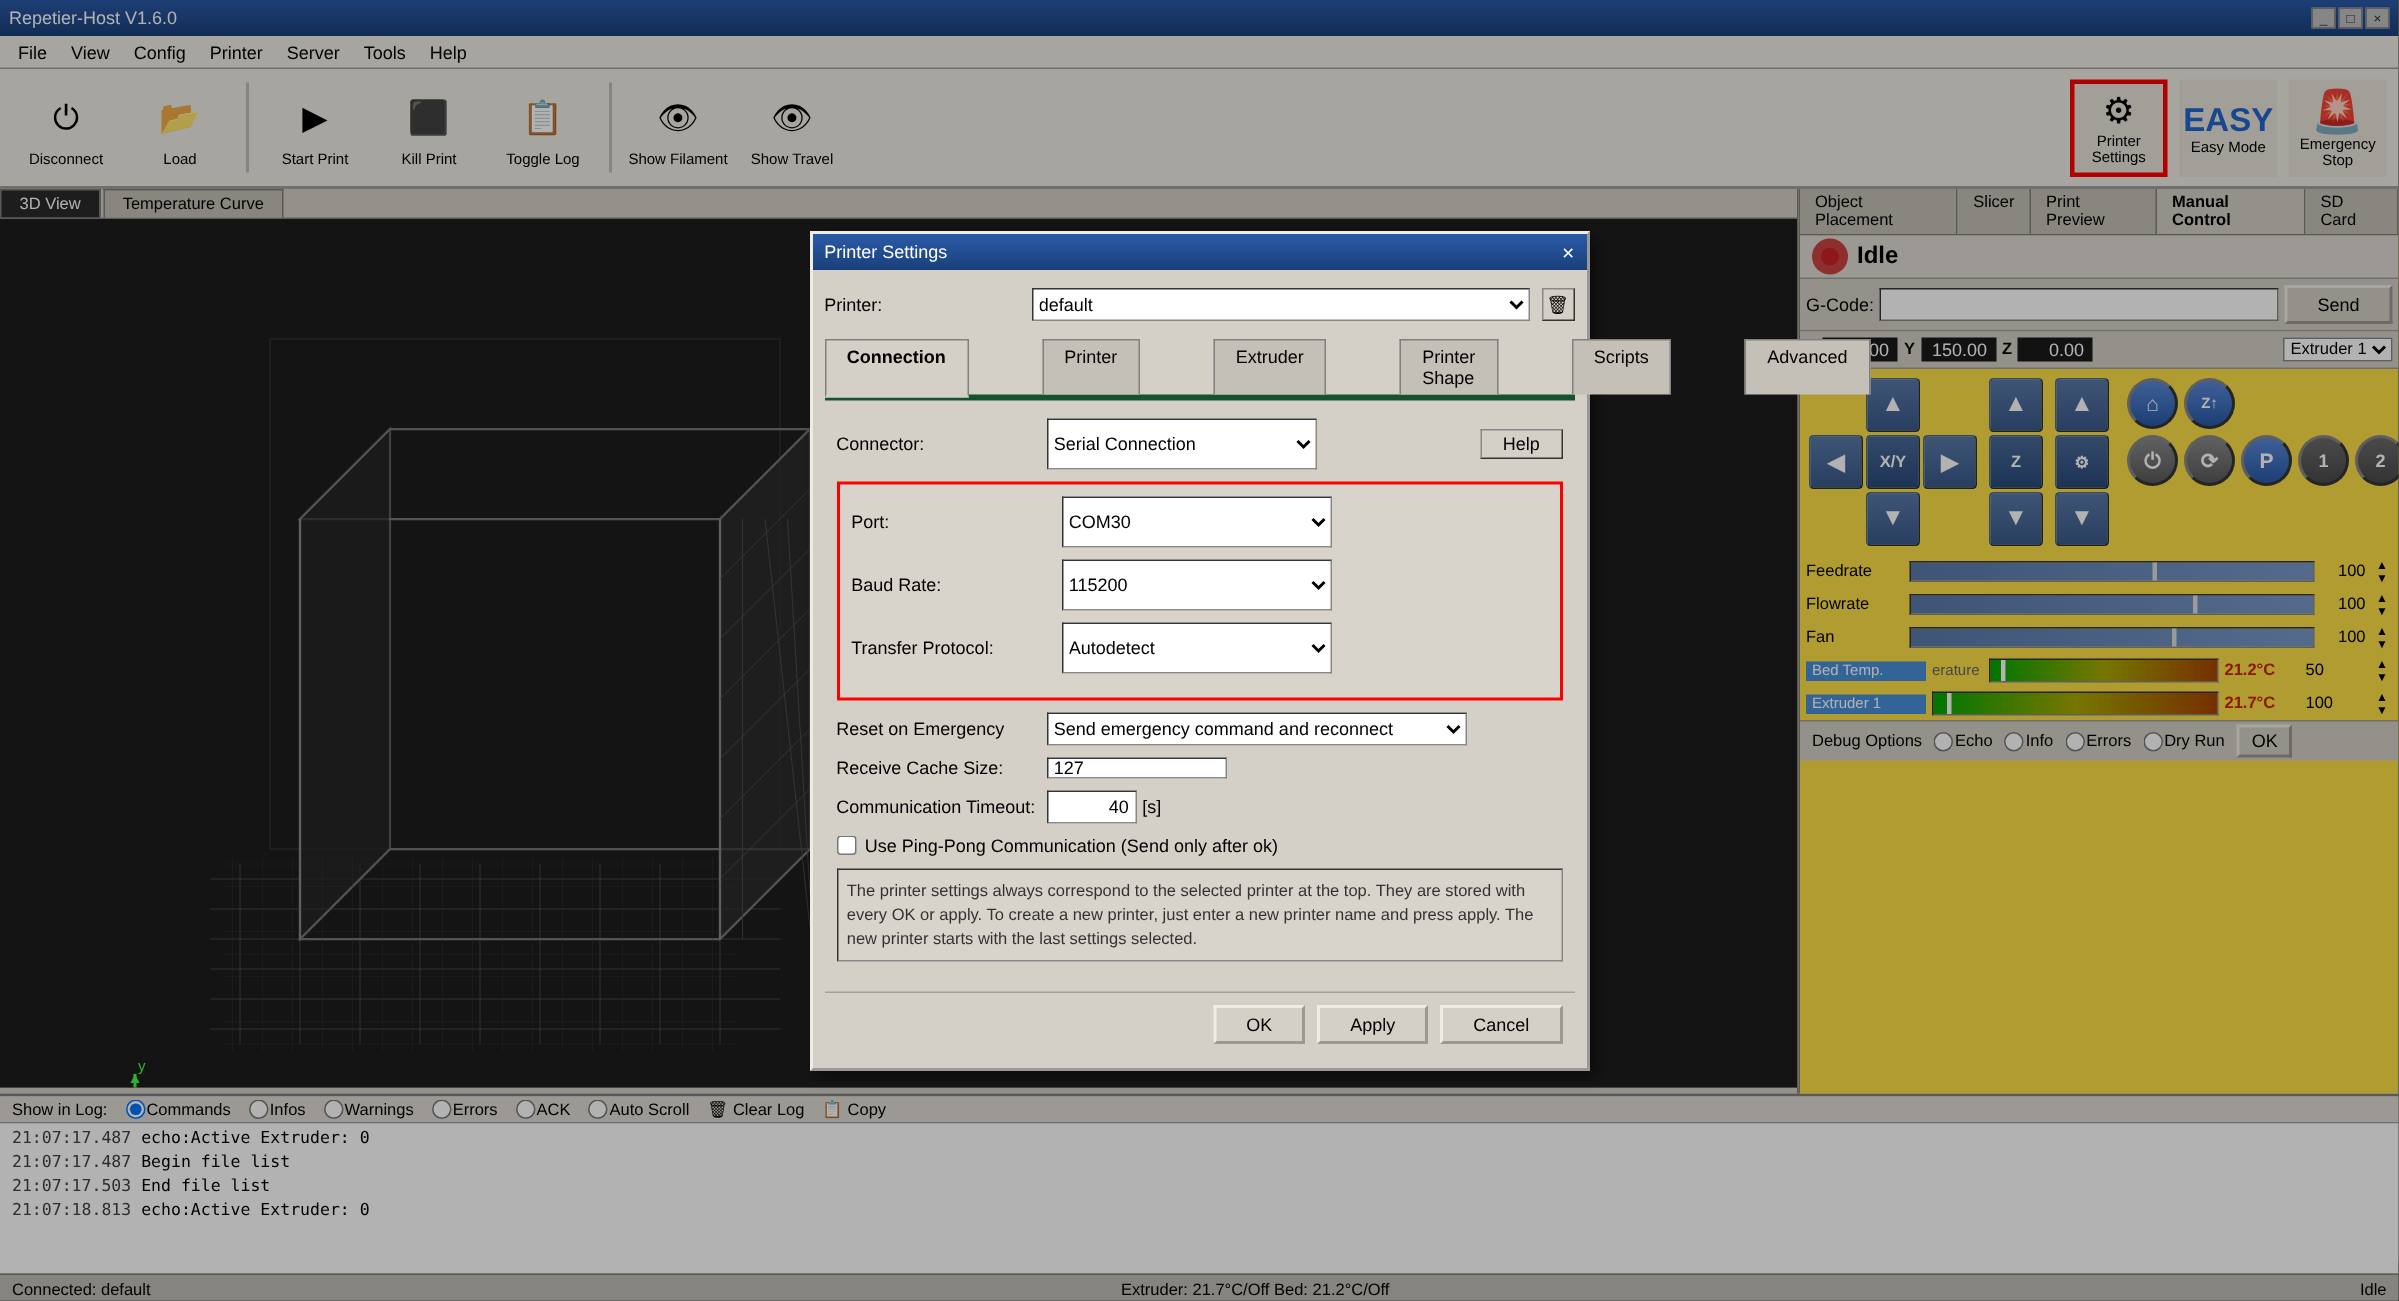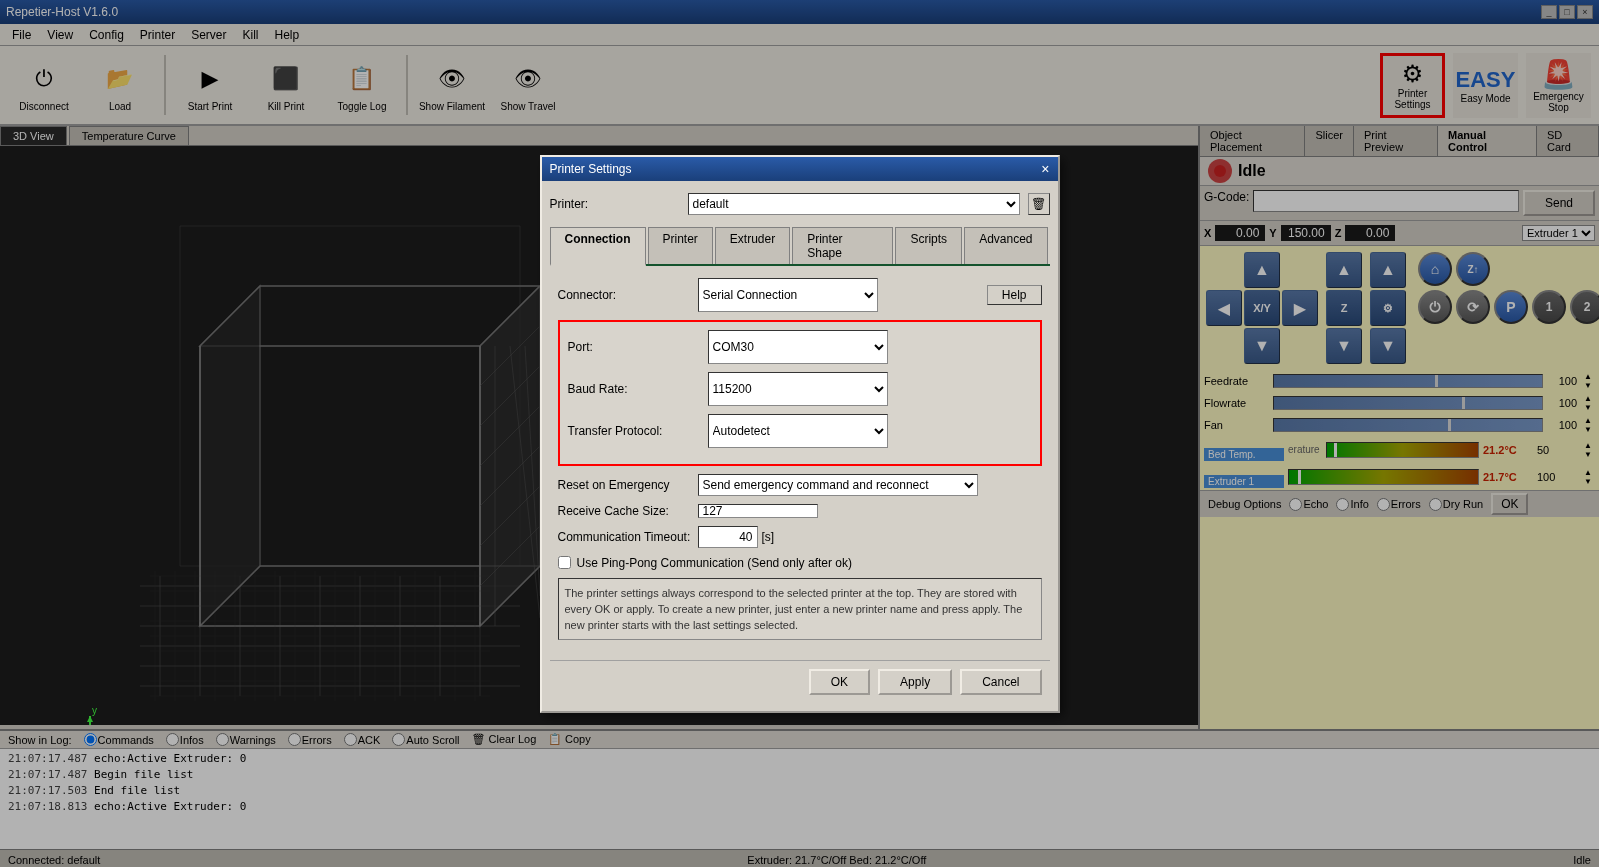--- a/index.html
+++ b/index.html
@@ -130,21 +130,21 @@
       border: 1px solid #666;
       display: flex; align-items: center; justify-content: center;
       cursor: pointer;
       color: #ccc;
       font-size: 14px;
     }
 
     
     #right-panel {
       width: 400px;
-      background: #fef9c3;
+      background: #fde047;
       border-left: 1px solid #808080;
       display: flex;
       flex-direction: column;
     }
     #right-tabs {
       display: flex;
       background: #c4c0b8;
       border-bottom: 1px solid #808080;
     }
     .right-tab {
@@ -162,21 +162,21 @@
       padding: 2px 8px;
       background: #e0dcd4;
       border-bottom: 1px solid #a0a0a0;
       font-size: 12px;
       gap: 8px;
     }
 
     
     #gcode-row {
       display: flex;
-      align-items: flex-start;
+      align-items: center;
       padding: 4px;
       gap: 4px;
       background: #d4d0c8;
       border-bottom: 1px solid #a0a0a0;
     }
     #gcode-input {
       flex: 1;
       height: 22px;
       border: 1px inset #888;
       background: white;
@@ -235,21 +235,21 @@
     }
     .slider-value { font-size: 11px; width: 30px; text-align: right; }
 
     
     .temp-row {
       display: flex;
       align-items: center;
       padding: 2px 4px;
       gap: 4px;
     }
-    .temp-label { font-size: 11px; width: 80px; background: #4a90d9; color: white; padding: 1px 4px; margin-top: 10px; }
+    .temp-label { font-size: 11px; width: 80px; background: #4a90d9; color: white; padding: 1px 4px; }
     .temp-bar {
       flex: 1; height: 16px;
       background: linear-gradient(to right, #00aa00, #aaaa00, #aa4400);
       border: 1px inset #888;
       position: relative;
     }
     .temp-indicator {
       position: absolute;
       top: 0; bottom: 0;
       width: 3px;
@@ -361,22 +361,23 @@
       background: #d4d0c8;
       border: 1px outset #888;
       cursor: pointer;
       font-size: 12px;
       display: flex; align-items: center; justify-content: center;
     }
 
     
     #dialog-tabs {
       display: flex;
-      border-bottom: 2px solid #14532d;
+      border-bottom: 4px solid #14532d;
       margin: 8px 0 0 0;
+      gap: 47px;
     }
     .dialog-tab {
       padding: 4px 14px;
       background: #c4c0b8;
       border: 1px solid #808080;
       border-bottom: none;
       cursor: pointer;
       font-size: 12px;
       margin-right: 2px;
     }
@@ -518,21 +519,21 @@
     <div class="win-btn">×</div>
   </div>
 </div>
 
 <div id="menu-bar">
   <span>File</span>
   <span>View</span>
   <span>Config</span>
   <span>Printer</span>
   <span>Server</span>
-  <span>Kill</span>
+  <span>Tools</span>
   <span>Help</span>
 </div>
 
 <div id="toolbar">
   <div class="tool-btn">
     <div class="tool-icon">⏻</div>
     <div class="tool-label">Disconnect</div>
   </div>
   <div class="tool-btn">
     <div class="tool-icon">📂</div>

